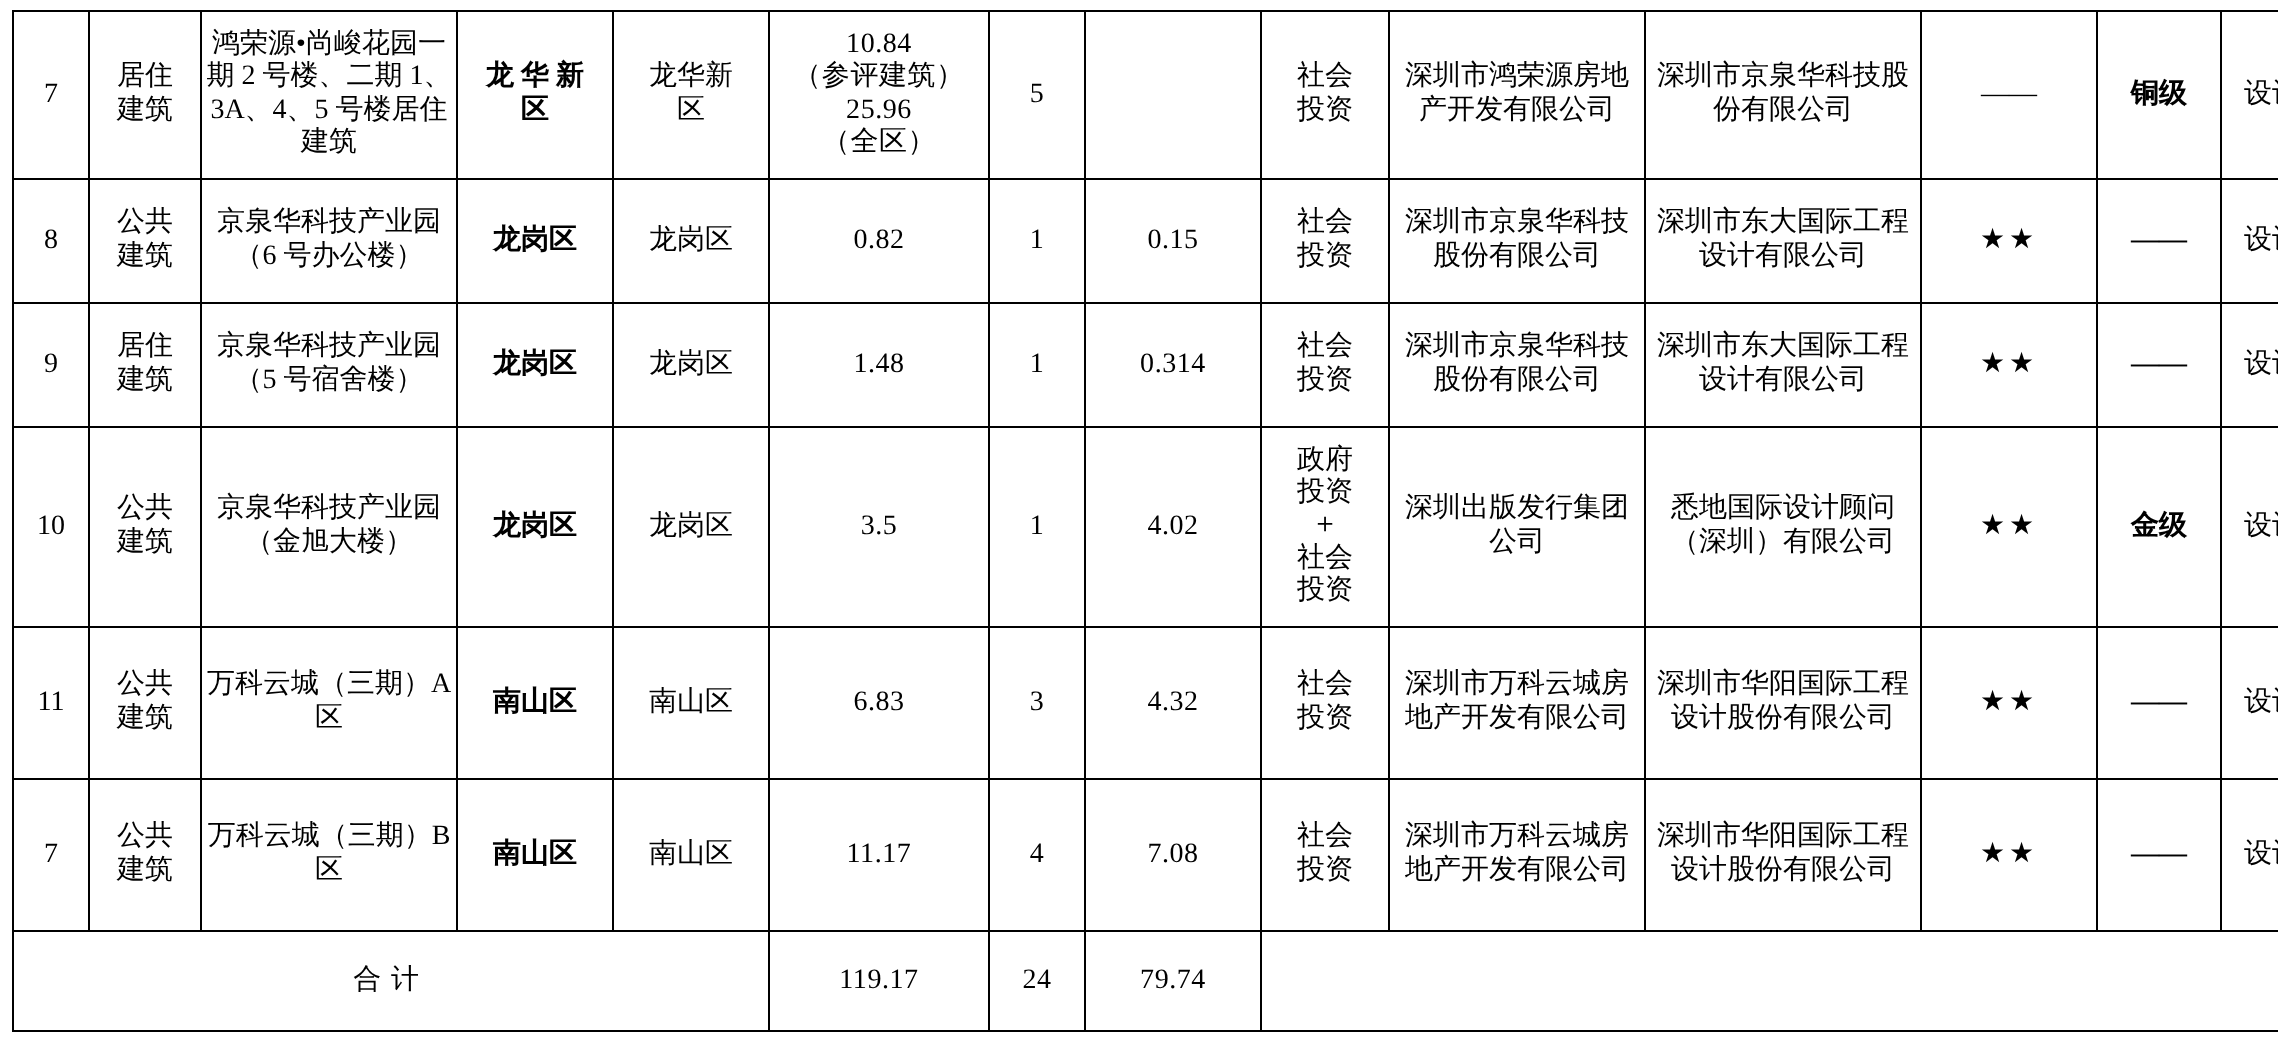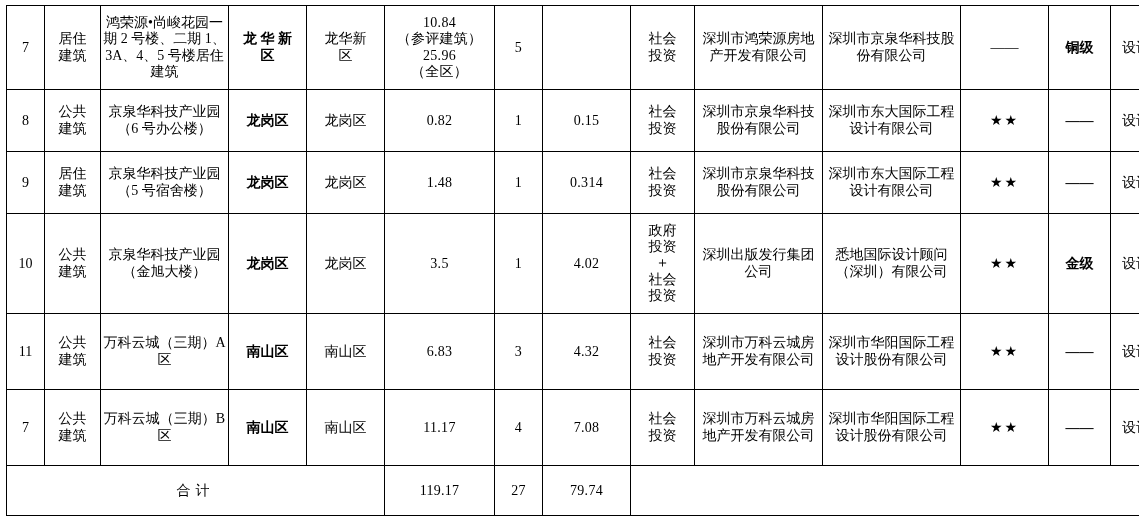--- a/index.html
+++ b/index.html
@@ -195,19 +195,19 @@
         <td class="c-owner"><span class="vtext">深圳市万科云城房地产开发有限公司</span></td>
         <td class="c-design"><span class="vtext">深圳市华阳国际工程设计股份有限公司</span></td>
         <td class="c-star stars">★★</td>
         <td class="c-level dash">——</td>
         <td class="c-stage">设计</td>
       </tr>
 
       <tr style="height:50px">
         <td colspan="5" class="total-label">合计</td>
         <td class="c-area num">119.17</td>
-        <td class="c-bldg num">27</td>
+        <td class="c-bldg num">24</td>
         <td class="c-area2 num">79.74</td>
         <td colspan="6" class="blank-cell"></td>
       </tr>
     </tbody>
   </table>
 </div>
 
 </body></html>

